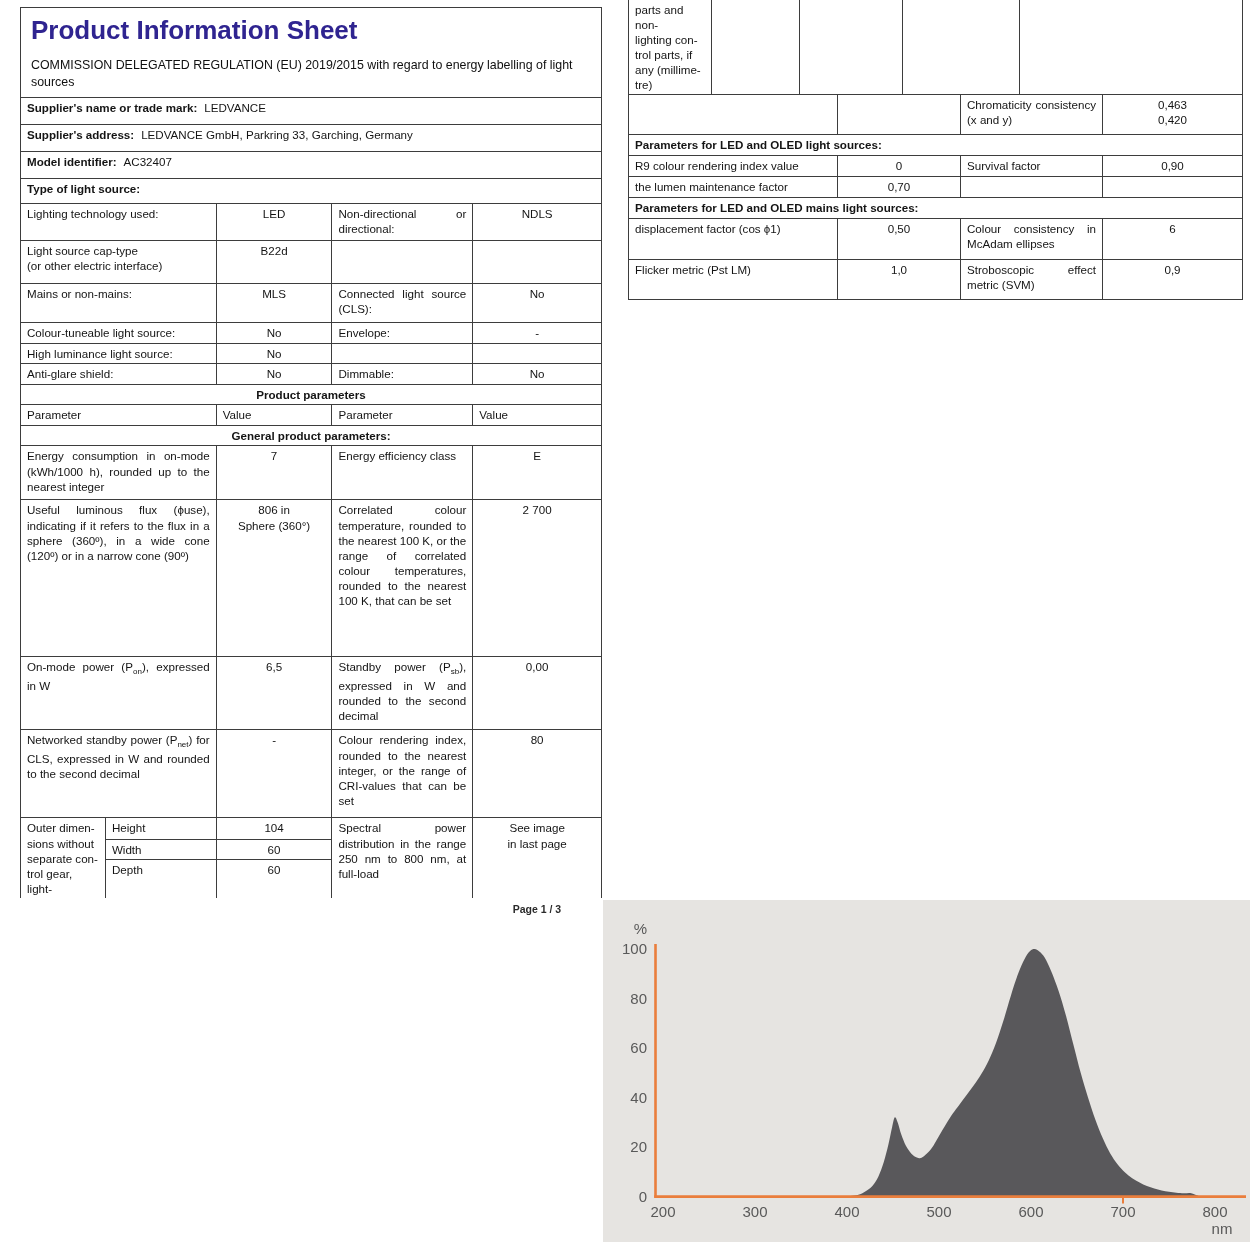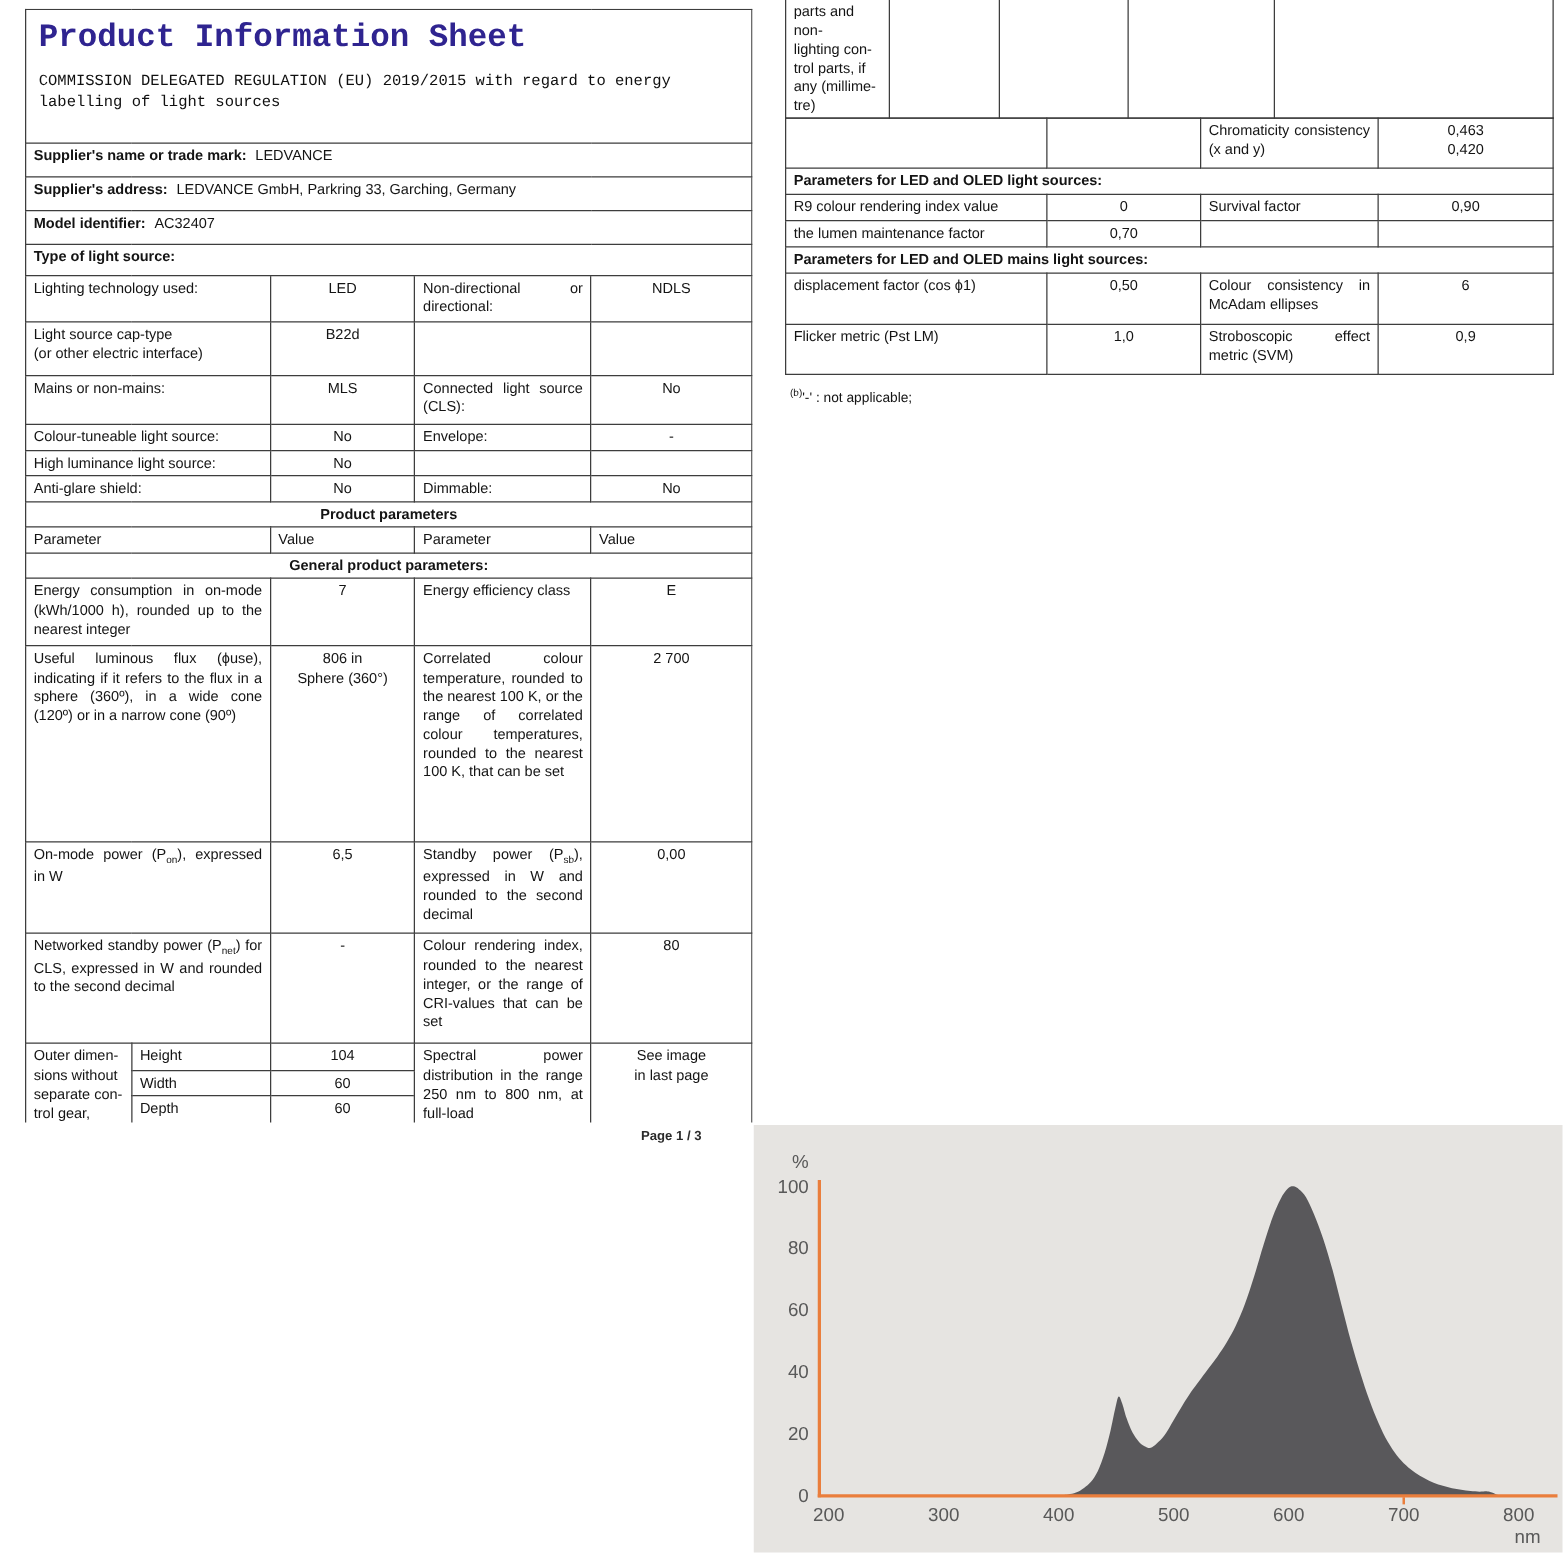--- a/index.html
+++ b/index.html
@@ -34,21 +34,21 @@
   .h20{height:20px}.h21{height:21px}.h25{height:25px}.h27{height:27px}
   .h37{height:37px}.h39{height:39px}.h40{height:40px}.h41{height:41px}
   .h43{height:43px}.h54{height:54px}.h73{height:73px}.h83{height:83px}
   .h88{height:88px}.h94{height:94px}.h157{height:157px}
 
   
   #page1-wrap{
     position:absolute;left:20px;top:7px;width:582px;height:891px;
     overflow:hidden;
   }
-  #title-cell{padding:6px 12px 24px 10px;font-family:Liberation Mono, monospace;}
+  #title-cell{padding:6px 12px 7px 10px;}
   #doc-title{
     font-size:26px;font-weight:bold;color:#2f2490;
     margin:0 0 9px 0;letter-spacing:0px;
   }
   #doc-reg{font-size:12.4px;margin:0;line-height:1.35;color:#101010;}
 
   
   #page2-wrap{position:absolute;left:628px;top:0px;width:616px;}
   #frag-table td{border-top:none;}
   #main2-table{margin-top:-1px;}
@@ -268,21 +268,20 @@
     </tr>
     <tr class="h40">
       <td class="lbl">Flicker metric (Pst LM)</td>
       <td class="val">1,0</td>
       <td class="lbl">Stroboscopic effect metric (SVM)</td>
       <td class="val">0,9</td>
     </tr>
   </tbody>
     </table>
   <div class="footnotes">
-    <div><sup>(b)</sup>'-' : not applicable;</div>
   </div>
 </div>
 
 <div id="chart-panel">
   <svg id="spd-svg" width="647" height="342" viewBox="0 0 647 342">
       <path d="M244.0,296.5 L244.0,296.5 C245.2,296.3 249.1,295.9 251.4,295.5 C253.7,295.1 255.7,294.9 257.8,294.0 C259.9,293.2 262.2,291.8 264.2,290.3 C266.2,288.9 267.9,287.6 269.8,285.4 C271.6,283.1 273.4,280.6 275.3,276.7 C277.1,272.8 279.1,267.2 280.8,261.9 C282.5,256.5 284.0,250.3 285.4,244.5 C286.8,238.8 288.0,231.7 289.1,227.2 C290.2,222.7 290.9,218.1 291.8,217.3 C292.8,216.5 293.5,219.4 294.6,222.3 C295.7,225.1 296.9,230.7 298.3,234.6 C299.7,238.5 301.2,242.6 302.9,245.8 C304.6,248.9 306.6,251.7 308.4,253.7 C310.2,255.7 312.4,256.9 313.9,257.6 C315.5,258.4 316.2,258.6 317.6,258.1 C319.0,257.7 320.4,256.6 322.2,254.9 C324.0,253.3 326.3,251.4 328.6,248.2 C330.9,245.1 333.5,240.0 336.0,235.9 C338.5,231.7 341.1,227.2 343.4,223.5 C345.7,219.8 347.7,216.7 349.8,213.6 C351.9,210.5 353.9,208.0 356.2,204.9 C358.5,201.8 361.1,198.3 363.6,195.0 C366.1,191.7 368.5,188.6 371.0,185.1 C373.4,181.6 375.9,178.1 378.3,174.0 C380.8,169.9 383.2,165.5 385.7,160.4 C388.1,155.2 390.6,149.6 393.0,143.0 C395.5,136.4 397.9,128.6 400.4,120.8 C402.9,112.9 405.3,103.9 407.8,96.0 C410.2,88.2 412.8,79.9 415.1,73.8 C417.4,67.6 419.6,62.7 421.6,58.9 C423.6,55.1 425.4,52.6 427.1,51.0 C428.8,49.3 430.1,48.9 431.7,49.0 C433.2,49.1 434.6,50.0 436.3,51.5 C438.0,52.9 439.8,54.4 441.8,57.7 C443.8,61.0 445.9,65.7 448.2,71.3 C450.5,76.8 453.1,83.6 455.6,91.1 C458.1,98.5 460.5,107.0 463.0,115.8 C465.4,124.7 467.9,134.8 470.3,144.3 C472.8,153.8 475.2,163.9 477.7,172.8 C480.1,181.6 482.6,189.7 485.0,197.5 C487.5,205.3 489.9,213.0 492.4,219.8 C494.9,226.6 497.3,232.8 499.8,238.3 C502.2,243.9 504.7,248.9 507.1,253.2 C509.6,257.5 512.0,261.1 514.5,264.3 C516.9,267.5 519.4,269.9 521.8,272.2 C524.3,274.6 526.7,276.5 529.2,278.2 C531.7,279.9 534.1,281.3 536.6,282.6 C539.0,284.0 541.5,285.1 543.9,286.1 C546.4,287.1 548.8,287.8 551.3,288.6 C553.7,289.3 556.2,290.0 558.6,290.6 C561.1,291.1 563.5,291.4 566.0,291.8 C568.5,292.2 570.9,292.5 573.4,292.8 C575.8,293.0 578.6,293.2 580.7,293.3 C582.9,293.3 584.7,293.0 586.2,293.0 C587.8,293.1 588.7,293.4 589.9,293.8 C591.1,294.1 592.4,294.8 593.6,295.3 C594.8,295.7 596.7,296.3 597.3,296.5 L597.3,296.5 Z" fill="#59585B"></path>
       <line x1="52.5" y1="44" x2="52.5" y2="297.8" stroke="#EA7E3C" stroke-width="2.6"></line>
       <line x1="51.2" y1="296.6" x2="643" y2="296.6" stroke="#EA7E3C" stroke-width="2.6"></line>
       <line x1="520" y1="297.8" x2="520" y2="303.5" stroke="#EA7E3C" stroke-width="2"></line>
       <text x="44" y="301.5" text-anchor="end" fill="#595959" font-size="15px" font-family="&quot;Liberation Sans&quot;,sans-serif">0</text>

